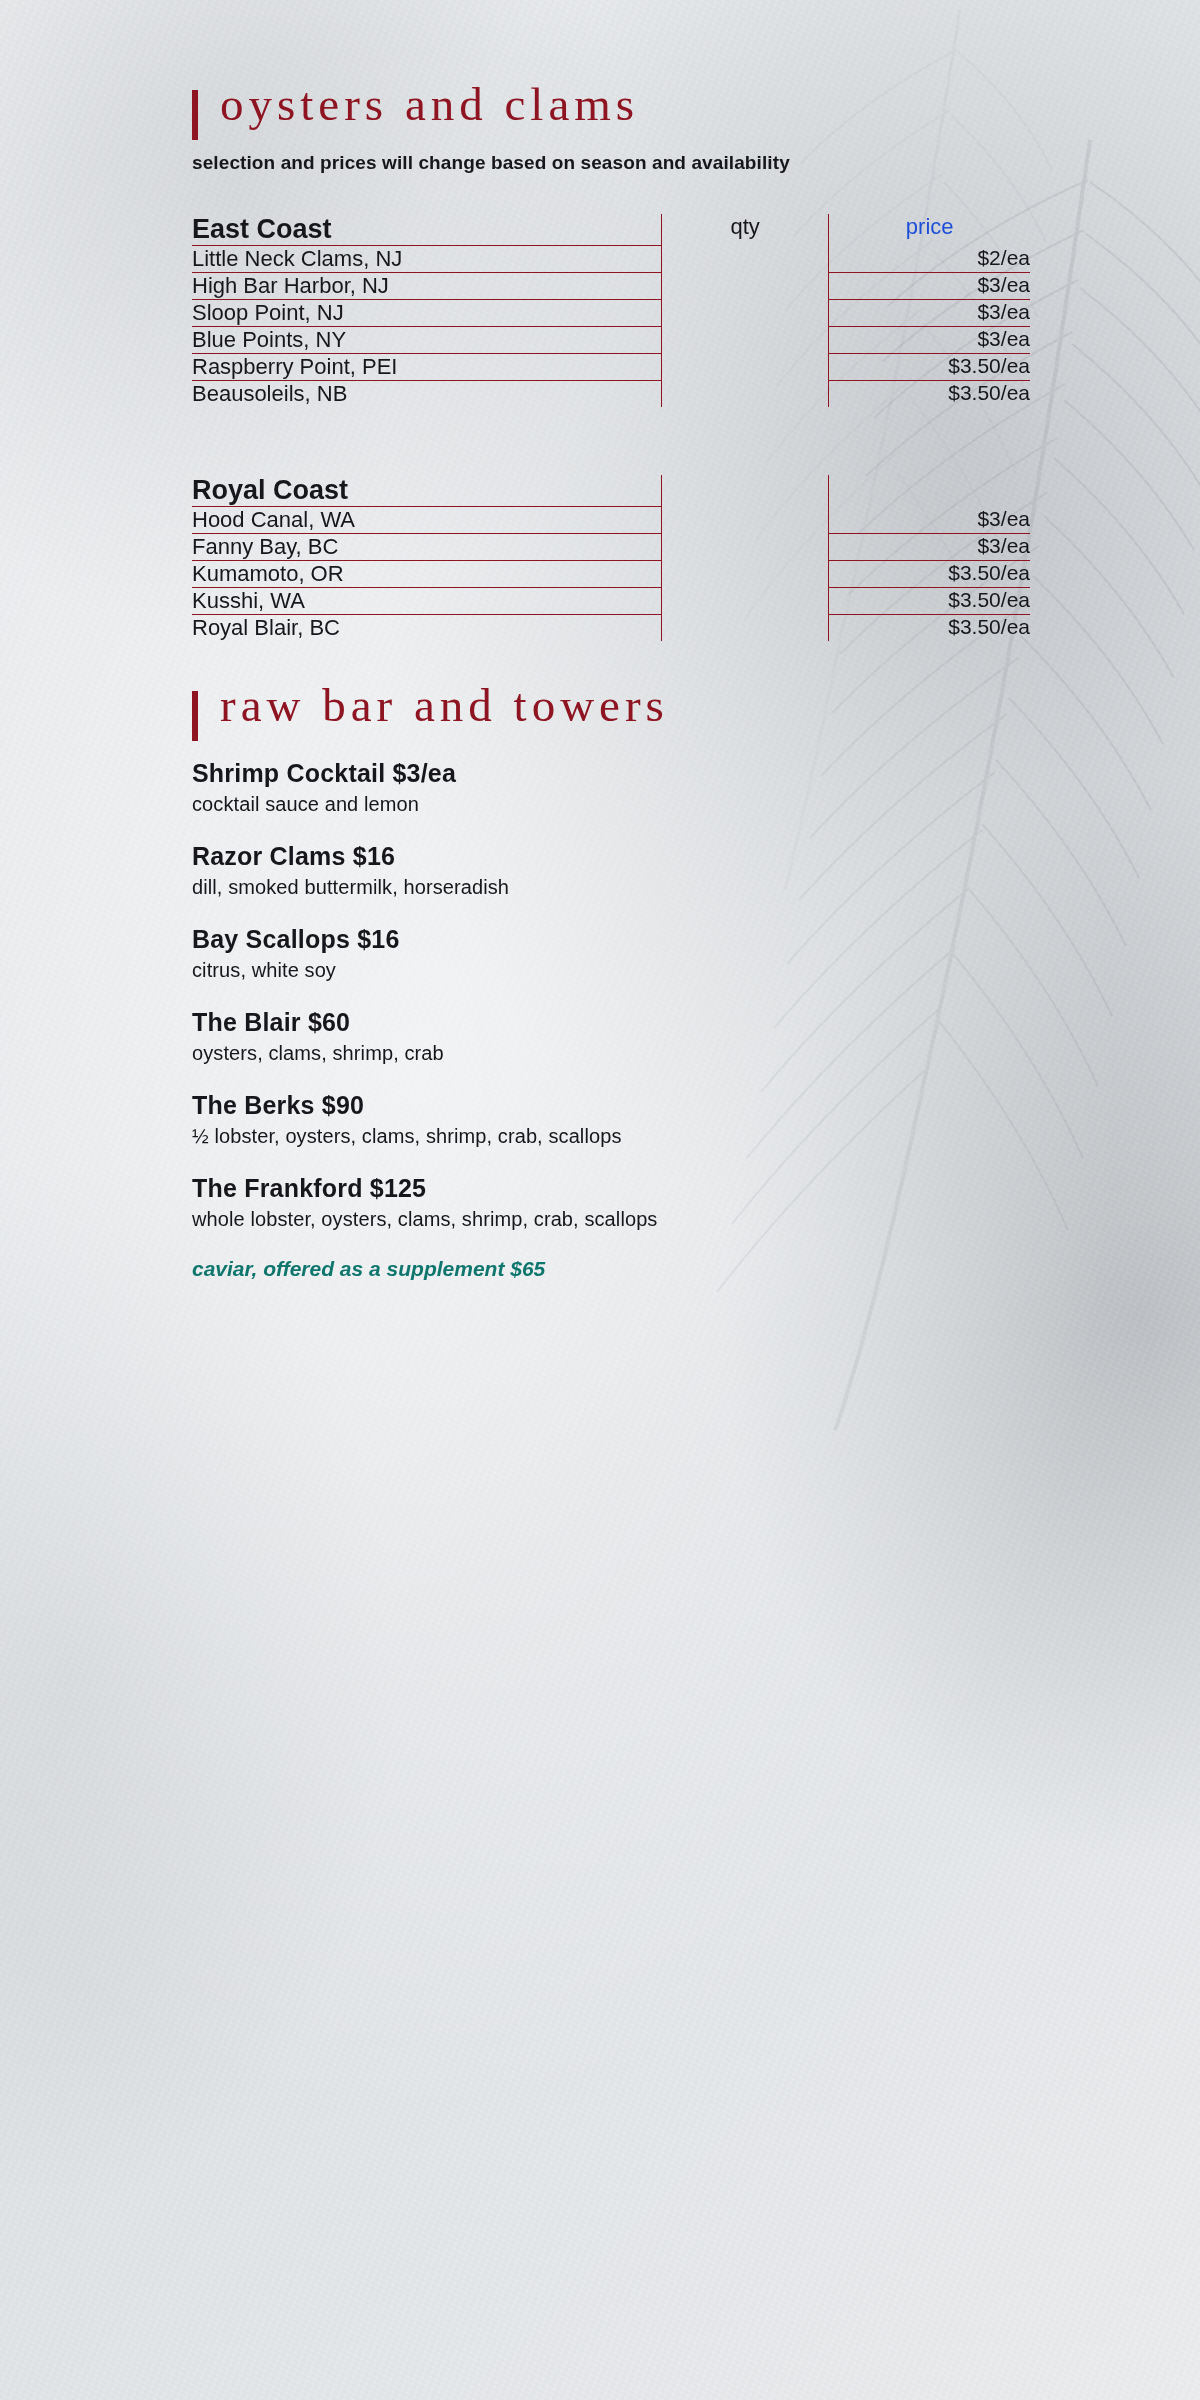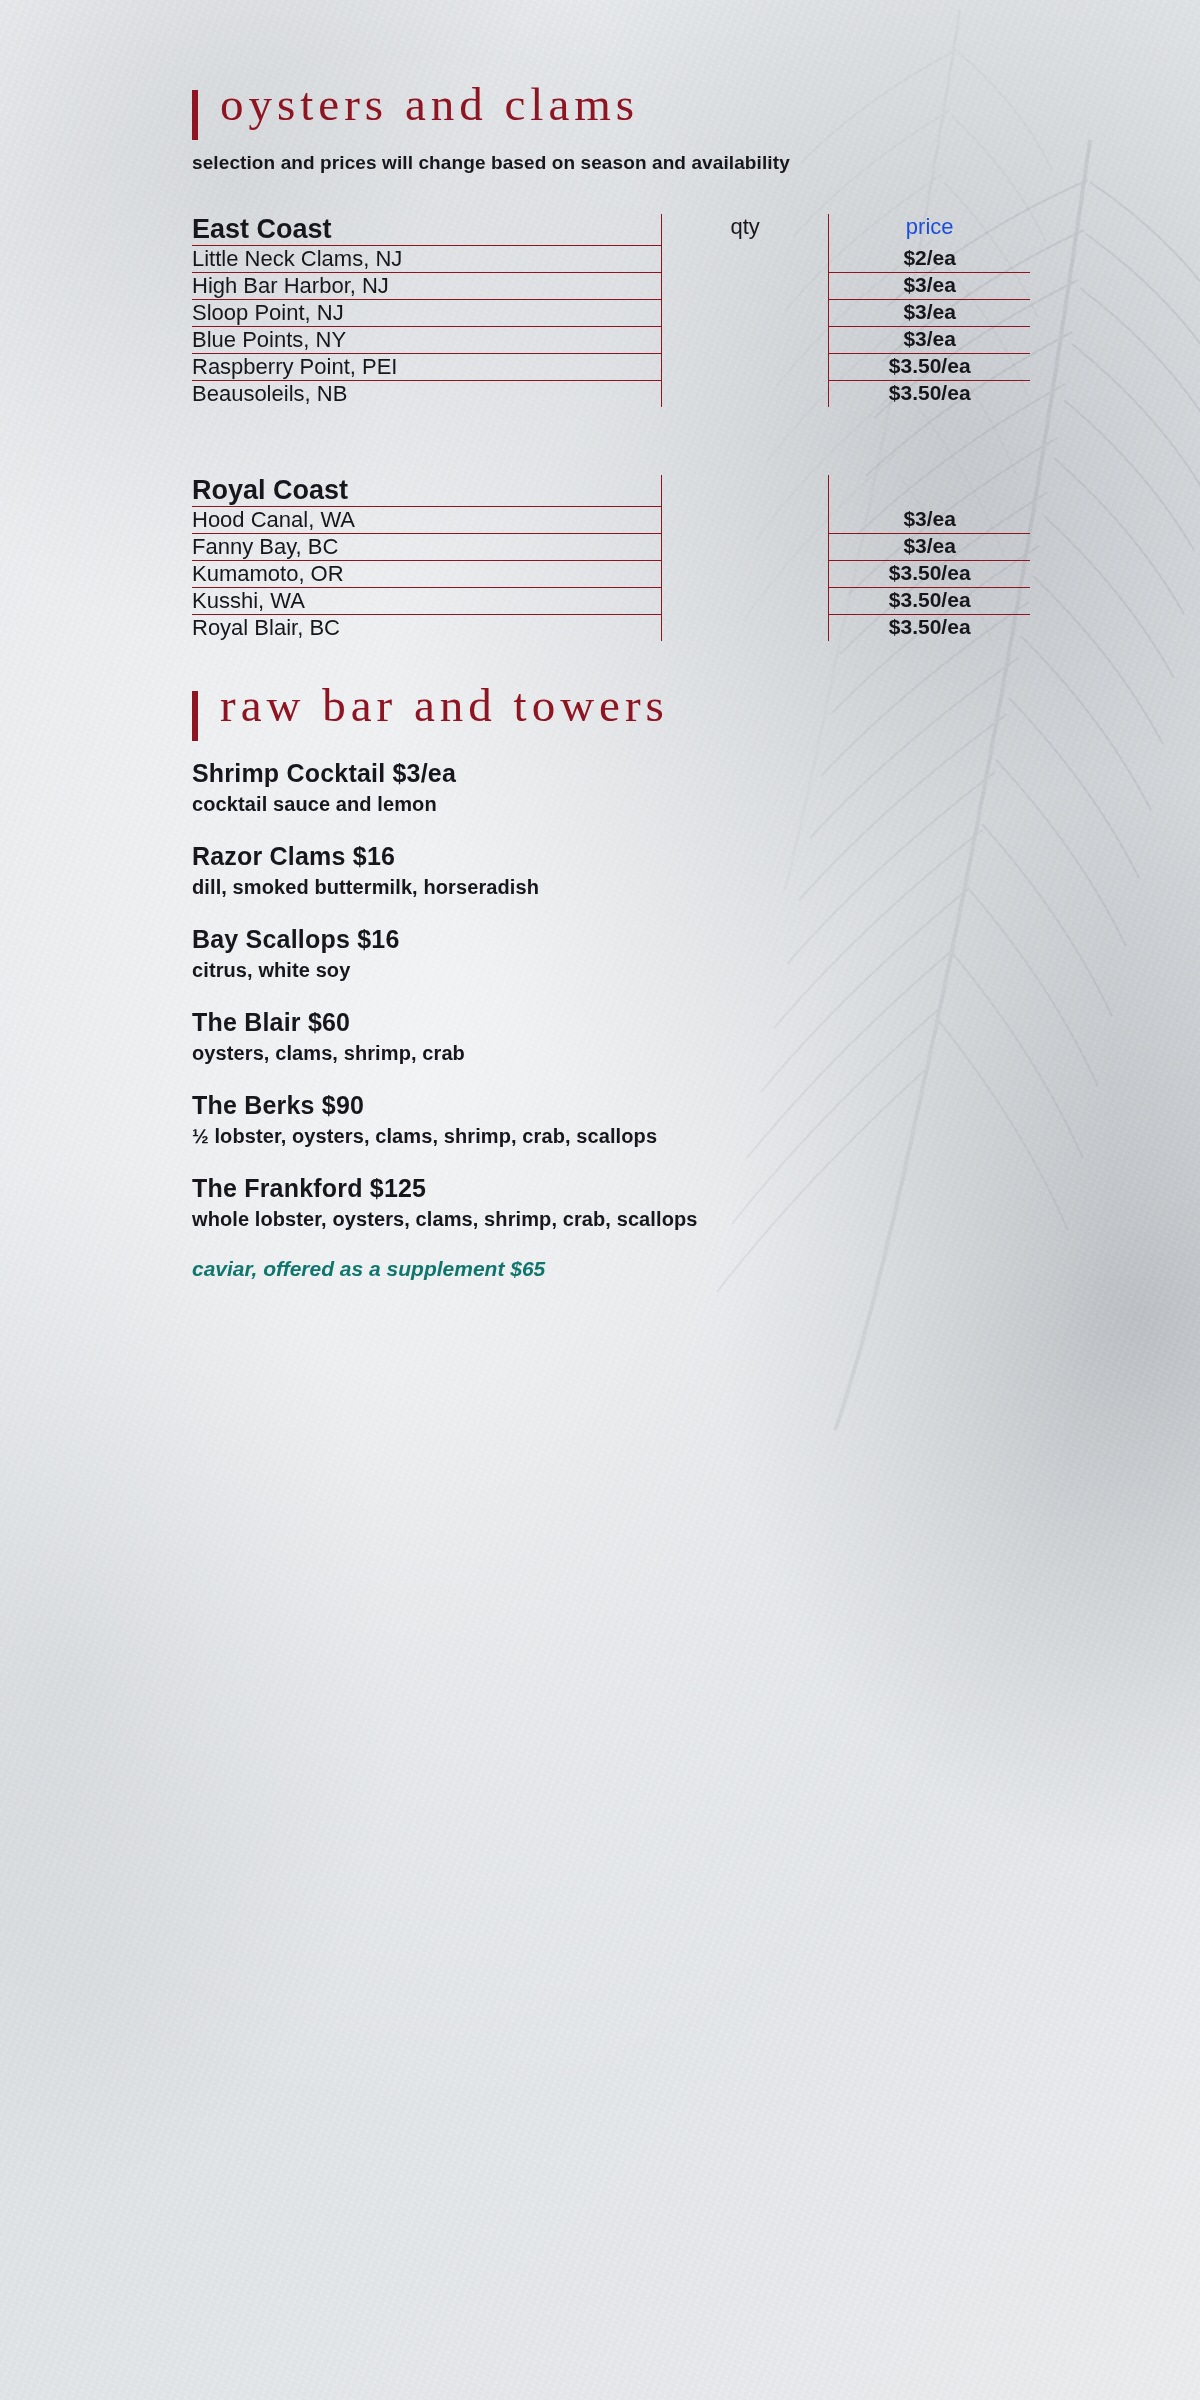--- a/index.html
+++ b/index.html
@@ -146,23 +146,23 @@
     border-top: 1.5px solid #8d1420;
     border-right: 1.5px solid #8d1420;
     text-align: left;
   }
   .row-qty {
     border-right: 1.5px solid #8d1420;
     border-top: none;
   }
   .row-price {
     font-size: 21px;
-    font-weight: 700;
-    color: #16161c;
-    text-align: center;
+    font-weight: 400;
+    color: #16161c;
+    text-align: right;
     vertical-align: bottom;
     padding: 0 0 10px 0;
     border-top: 1.5px solid #8d1420;
   }
   tr.first-row .row-price { border-top: none; }
   tr.first-row .row-name  { border-top: 1.5px solid #8d1420; }
 
   .hdr-row .hdr-name { border-bottom: none; }
   .hdr-row th.col-qty-cell { border-right: 1.5px solid #8d1420; }
   .hdr-row th.col-name-cell { border-right: 1.5px solid #8d1420; }
@@ -184,21 +184,21 @@
   }
   .dish-title {
     font-size: 25px;
     font-weight: 700;
     color: #16161c;
     margin-bottom: 5px;
     letter-spacing: 0.2px;
   }
   .dish-desc {
     font-size: 20px;
-    font-weight: 700;
+    font-weight: 400;
     color: #16161c;
     letter-spacing: 0.1px;
   }
 
   .footnote {
     margin-top: 16px;
     font-size: 21px;
     font-style: italic;
     font-weight: 700;
     color: #0f766e;

